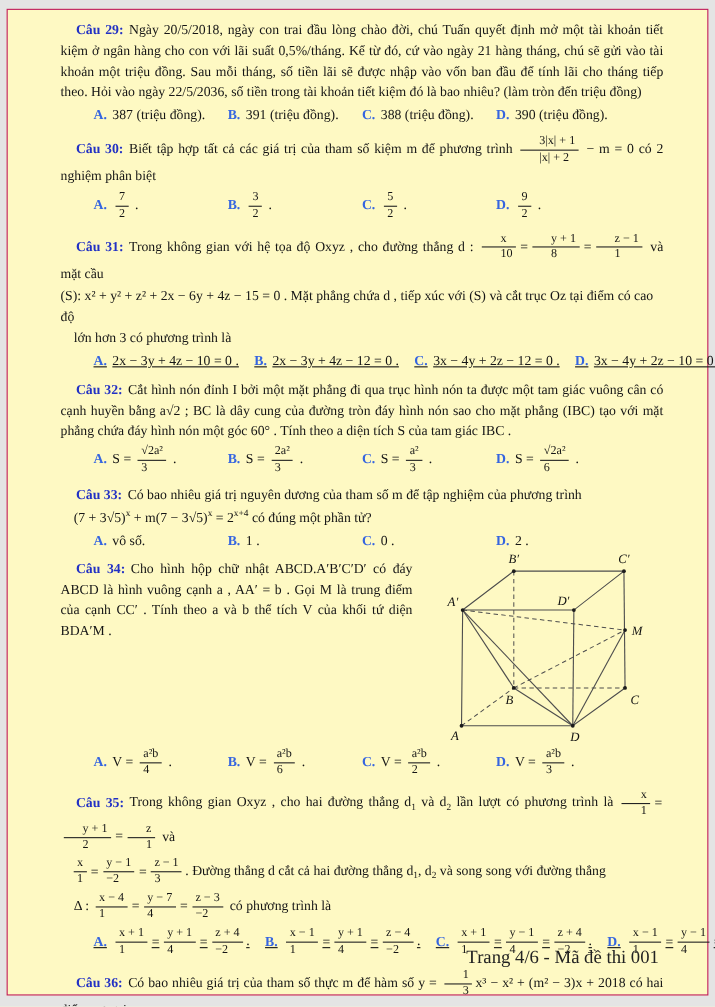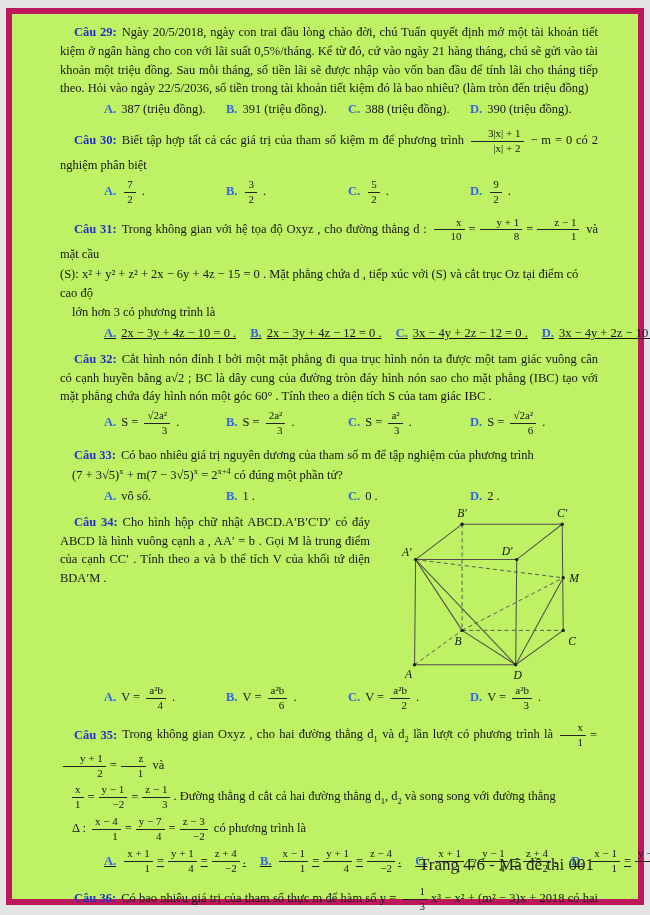--- a/index.html
+++ b/index.html
@@ -1,31 +1,31 @@
 <!DOCTYPE html>
 <html><head>
 <meta charset="utf-8">
 <style>
   html,body{margin:0;padding:0;background:#e7e7e7;}
   body{font-family:"Liberation Serif","DejaVu Serif",serif;color:#151515;}
   .sheet{position:relative;width:650px;height:915px;background:#e4e4e4;overflow:hidden;}
-  .page{position:absolute;left:6px;top:8px;right:6px;bottom:10px;background:#bef264;
-        border:6px solid #be185d;box-sizing:border-box;padding:7px 40px 0 48px;
+  .page{position:absolute;left:6px;top:8px;right:6px;bottom:10px;background:#fef9c3;
+        border:1px solid #be185d;box-sizing:border-box;padding:7px 40px 0 48px;
         font-size:12.5px;line-height:1.5;}
   .q{margin-top:7px;}
   .ql{color:#2231c4;font-weight:bold;margin-right:5px;}
   .qt{margin:0;text-align:justify;text-indent:14px;}
   .qcont{margin:1px 0 0 12px;}
   .qcont0{margin:1px 0 0 0;}
-  .opts{display:flex;align-items:center;margin:2px 0 0 44px;white-space:nowrap;}
+  .opts{display:flex;align-items:center;margin:2px 0 0 30px;white-space:nowrap;}
   .opt{width:122px;}
   .opt:last-child{width:auto;}
   .opts.auto .opt{width:auto;margin-right:14px;text-decoration:underline;}
   .ol{color:#3565e0;font-weight:bold;margin-right:5px;}
-  .fr{display:inline-block;text-align:right;vertical-align:middle;margin:1px 3px;
+  .fr{display:inline-block;text-align:left;vertical-align:middle;margin:1px 3px;
       font-size:11px;line-height:1.25;}
   .fr .n{display:block;border-bottom:1px solid #222;padding:0 3px;}
   .fr .d{display:block;padding:0 3px;}
   .eqs{margin:0 1px;}
   sub{font-size:8.5px;}
   sup{font-size:8.5px;}
   .q34row{display:flex;gap:20px;}
   .q34row .txt{flex:1;padding-right:8px;}
   .fig{flex:0 0 200px;width:200px;margin-top:-8px;}
   .fig svg{display:block;}

